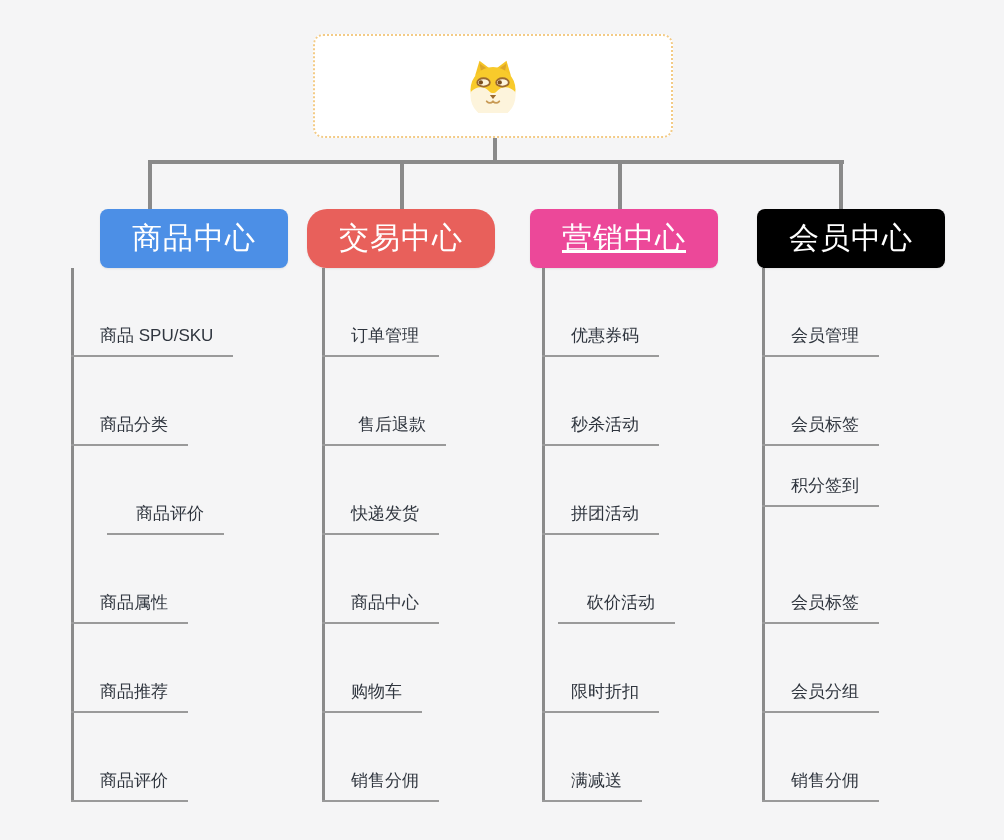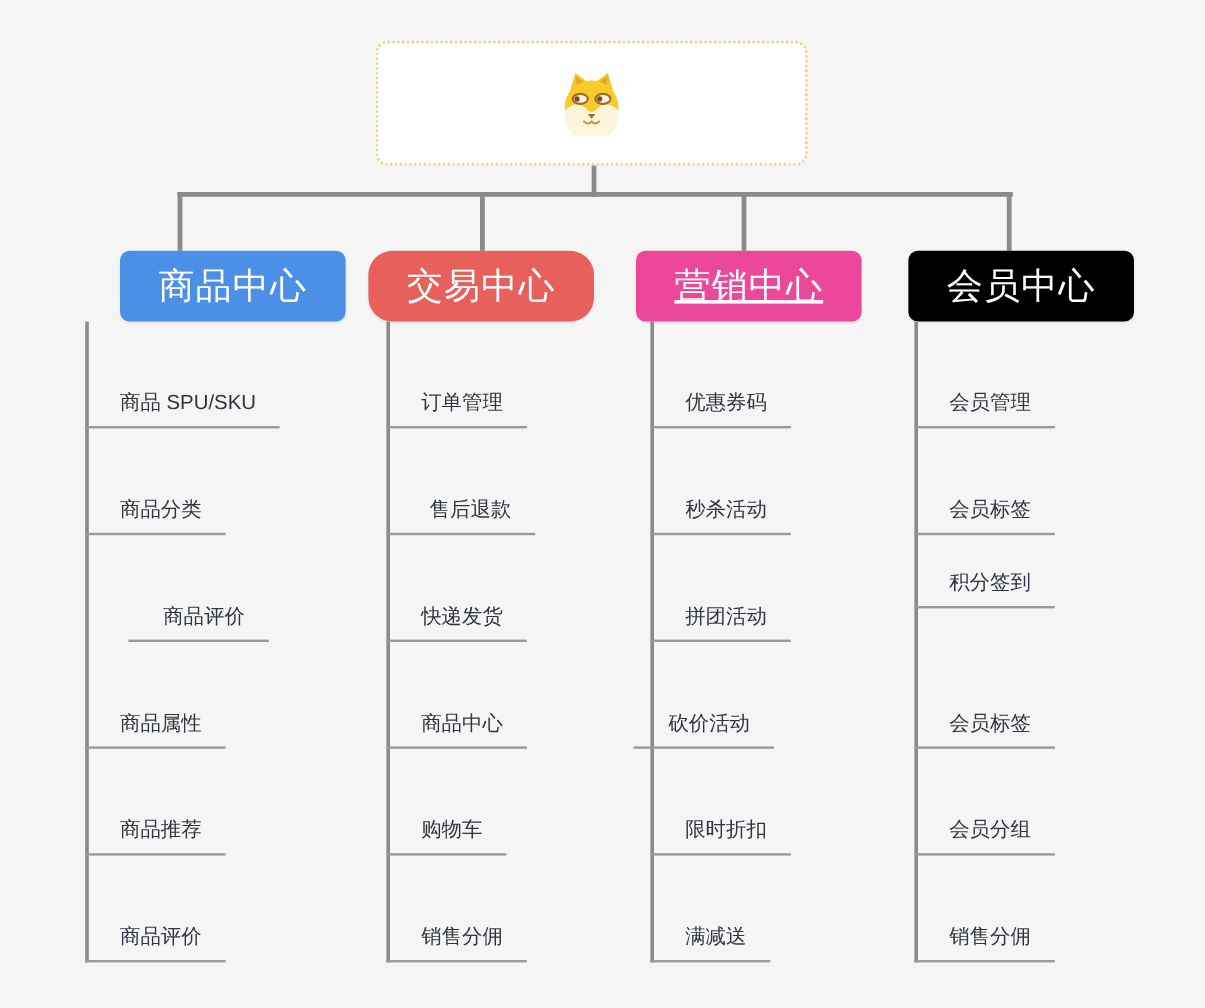--- a/index.html
+++ b/index.html
@@ -94,21 +94,21 @@
       <div class="leaf" style="left: 322px; top: 501px;">快递发货</div>
       <div class="leaf" style="left: 322px; top: 590px;">商品中心</div>
       <div class="leaf" style="left: 322px; top: 679px;">购物车</div>
       <div class="leaf" style="left: 322px; top: 768px;">销售分佣</div>
       <div class="conn" style="left: 618px; top: 160px; width: 4px; height: 49px;"></div>
       <div class="branch-box" style="left: 530px; background: #ec4899; text-decoration: underline;">营销中心</div>
       <div class="conn" style="left: 542px; top: 268px; width: 3px; height: 534px;"></div>
       <div class="leaf" style="left: 542px; top: 323px;">优惠券码</div>
       <div class="leaf" style="left: 542px; top: 412px;">秒杀活动</div>
       <div class="leaf" style="left: 542px; top: 501px;">拼团活动</div>
-      <div class="leaf" style="left: 528px; top: 590px; text-align: right;">砍价活动</div>
+      <div class="leaf" style="left: 558px; top: 590px; text-align: right;">砍价活动</div>
       <div class="leaf" style="left: 542px; top: 679px;">限时折扣</div>
       <div class="leaf" style="left: 542px; top: 768px;">满减送</div>
       <div class="conn" style="left: 839px; top: 160px; width: 4px; height: 49px;"></div>
       <div class="branch-box" style="left: 757px; background: #000000;">会员中心</div>
       <div class="conn" style="left: 762px; top: 268px; width: 3px; height: 534px;"></div>
       <div class="leaf" style="left: 762px; top: 323px;">会员管理</div>
       <div class="leaf" style="left: 762px; top: 412px;">会员标签</div>
       <div class="leaf" style="left: 762px; top: 473px;">积分签到</div>
       <div class="leaf" style="left: 762px; top: 590px;">会员标签</div>
       <div class="leaf" style="left: 762px; top: 679px;">会员分组</div>

